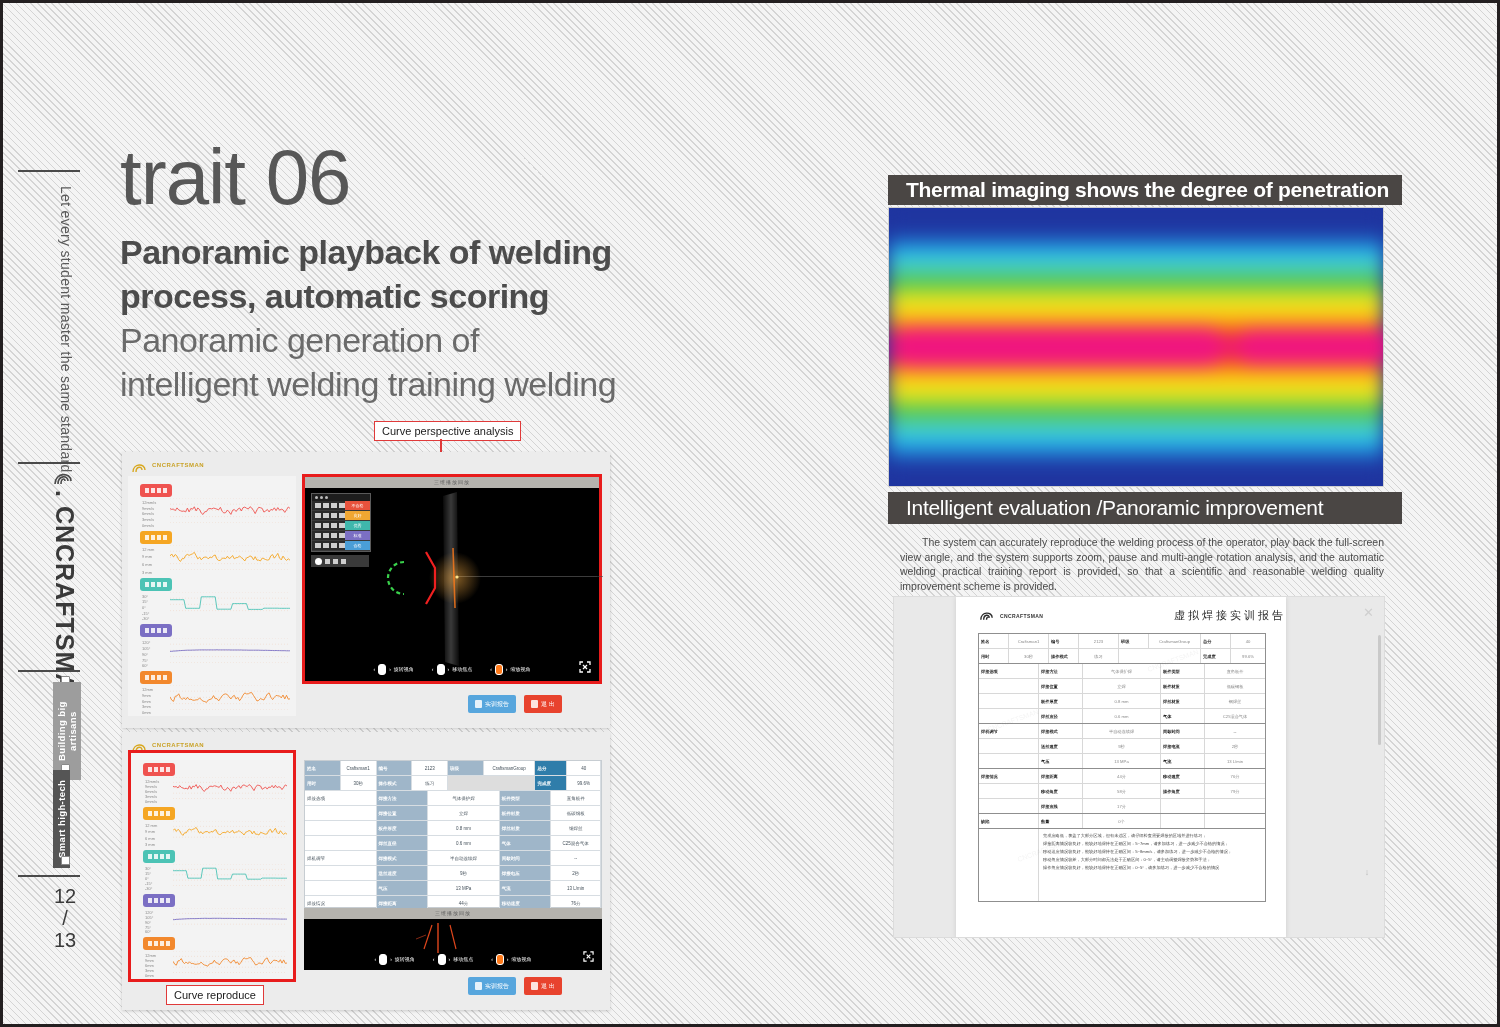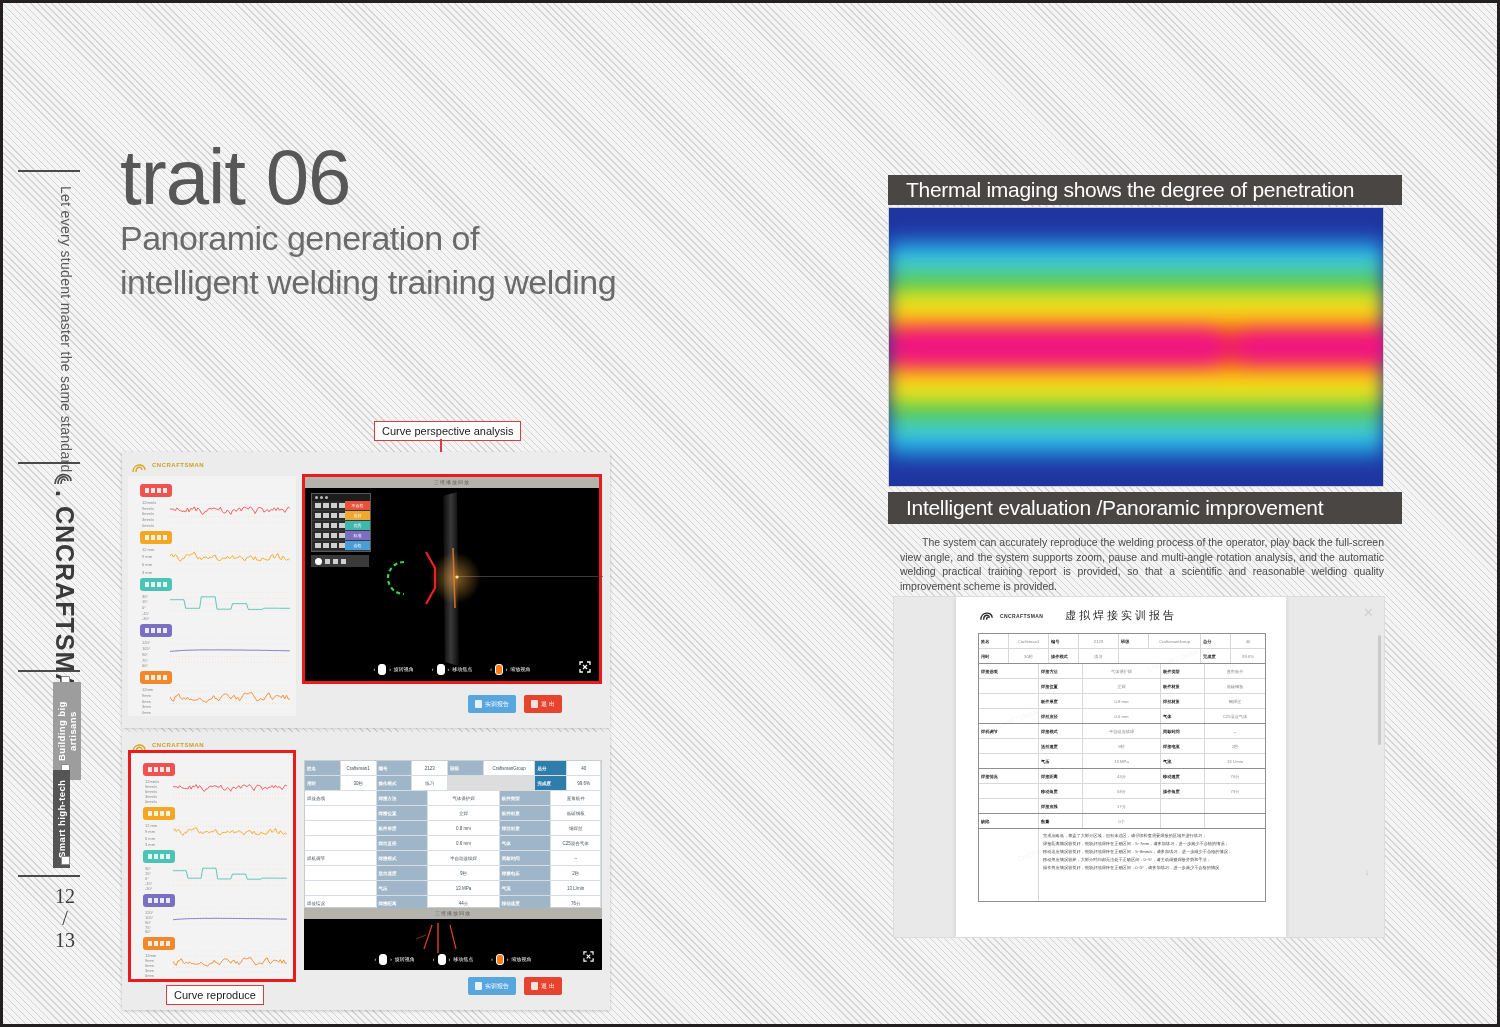--- a/index.html
+++ b/index.html
@@ -49,21 +49,21 @@
     color:#ffffff;
   }
   #badge-a{left:53px;top:682px;height:84px;background:#9d9d9d;}
   #badge-b{left:53px;top:770px;height:84px;background:#555555;}
   .badge-dot{position:absolute;left:61px;width:7px;height:7px;background:#ffffff;border:1px solid #8a8a8a;border-radius:1px;}
   #pageno{
     position:absolute;left:47px;top:885px;
     font-size:20px;line-height:22px;color:#3a3a3a;text-align:center;width:36px;
     font-family:"Liberation Sans", sans-serif;
   }
-  #pageno div{letter-spacing:0px;font-family:Liberation Serif, serif;}
+  #pageno div{letter-spacing:0px;}
 
   
   #headline{position:absolute;left:120px;top:128px;width:620px;margin-top:10px;}
   #trait{
     font-size:78px;line-height:78px;color:#575757;font-weight:normal;
     letter-spacing:-1px;
   }
   #sub-bold{
     margin-top:14px;
     font-size:34px;line-height:44px;color:#4c4c4c;font-weight:bold;
@@ -164,21 +164,21 @@
   #reportdoc{
     position:absolute;left:893px;top:596px;width:492px;height:342px;
     background:#e9e9e9;border:1px solid #dcdcdc;box-sizing:border-box;overflow:hidden;
   }
   #reportpage{
     position:absolute;left:62px;top:0;width:330px;height:342px;background:#ffffff;
     box-shadow:0 0 5px rgba(0,0,0,.12);
   }
   #rp-logo{position:absolute;left:22px;top:10px;width:17px;height:16px;}
   #rp-logotxt{position:absolute;left:44px;top:16px;font-size:5px;font-weight:bold;color:#333;letter-spacing:.4px;}
-  #rp-title{position:absolute;left:0;right:0;top:11px;text-align:center;font-size:11px;letter-spacing:3px;color:#2b2b2b;}
+  #rp-title{position:absolute;left:0;right:0;top:11px;text-align:right;font-size:11px;letter-spacing:3px;color:#2b2b2b;}
   #rp-table{position:absolute;left:22px;top:36px;width:288px;border:1px solid #8f8f8f;box-sizing:border-box;background:#fff;}
   .rp-row{display:flex;border-bottom:1px solid #d8d8d8;}
   .rp-row.thick{border-bottom:1px solid #8f8f8f;}
   .rp-row:last-child{border-bottom:none;}
   .rp-c{font-size:4.2px;color:#3a3a3a;padding:0 2px;display:flex;align-items:center;box-sizing:border-box;border-right:1px solid #d8d8d8;white-space:nowrap;overflow:hidden;}
   .rp-c.k{font-weight:bold;color:#222;}
   .rp-c.v{justify-content:center;color:#8a8a8a;}
   .rp-c.last{border-right:none;}
   .rp-note{font-size:4.2px;color:#4a4a4a;line-height:8px;}
   #rp-close{position:absolute;right:10px;top:9px;color:#cfcfcf;font-size:13px;line-height:13px;}
@@ -216,20 +216,24 @@
     <div class="side-rule" style="top:875px;"></div>
     <div id="pageno">
       <div>12</div>
       <div>/</div>
       <div>13</div>
     </div>
   </div>
 
   <div id="headline">
     <div id="trait">trait 06</div>
+    <div id="sub-bold">
+      <div>Panoramic playback of welding</div>
+      <div>process, automatic scoring</div>
+    </div>
     <div id="sub-light">
       <div>Panoramic generation of</div>
       <div>intelligent welding training welding</div>
     </div>
   </div>
 
   <div class="callout" style="left:374px;top:421px;">Curve perspective analysis</div>
   <div class="callout-line" style="left:440px;top:439px;width:1.5px;height:38px;"></div>
 
   <div class="shot" style="left:122px;top:452px;width:488px;height:276px;">
@@ -728,21 +732,21 @@
         </div>
         <div class="btn red">
           <span class="gl"></span>
           <span>退 出</span>
         </div>
       </div>
   </div>
 
   <div class="callout" style="left:166px;top:985px;">Curve reproduce</div>
 
-  <div class="dark-band" style="left:888px;top:175px;width:496px;height:30px;">Thermal imaging shows the degree of penetration</div>
+  <div class="dark-band" style="left:888px;top:175px;width:496px;height:30px;font-weight:bold;">Thermal imaging shows the degree of penetration</div>
 
   <div id="thermal">
     <div id="thermal-blur" style="background: linear-gradient(rgb(31, 53, 160) 0%, rgb(31, 53, 160) 9%, rgb(31, 127, 214) 13%, rgb(46, 197, 232) 17%, rgb(79, 208, 182) 22%, rgb(71, 194, 74) 27%, rgb(199, 224, 42) 31%, rgb(245, 229, 28) 35%, rgb(251, 189, 18) 40%, rgb(247, 120, 26) 43%, rgb(236, 45, 45) 46%, rgb(240, 21, 127) 49%, rgb(240, 21, 127) 51%, rgb(236, 45, 45) 54%, rgb(247, 120, 26) 57%, rgb(251, 189, 18) 60%, rgb(245, 229, 28) 65%, rgb(199, 224, 42) 69%, rgb(71, 194, 74) 73%, rgb(79, 208, 182) 78%, rgb(46, 197, 232) 83%, rgb(31, 127, 214) 88%, rgb(31, 53, 160) 92%, rgb(31, 53, 160) 100%);">
         <div style="position: absolute; left: 0px; top: 42%; width: 100%; height: 16%;">
           <div style="position: absolute; left: 0%; top: 6%; width: 68%; height: 88%; background: rgb(240, 21, 127); border-radius: 40px;"></div>
           <div style="position: absolute; left: 70%; top: 10%; width: 32%; height: 80%; background: rgb(240, 21, 127); border-radius: 40px;"></div>
         </div>
       </div>
   </div>
 

